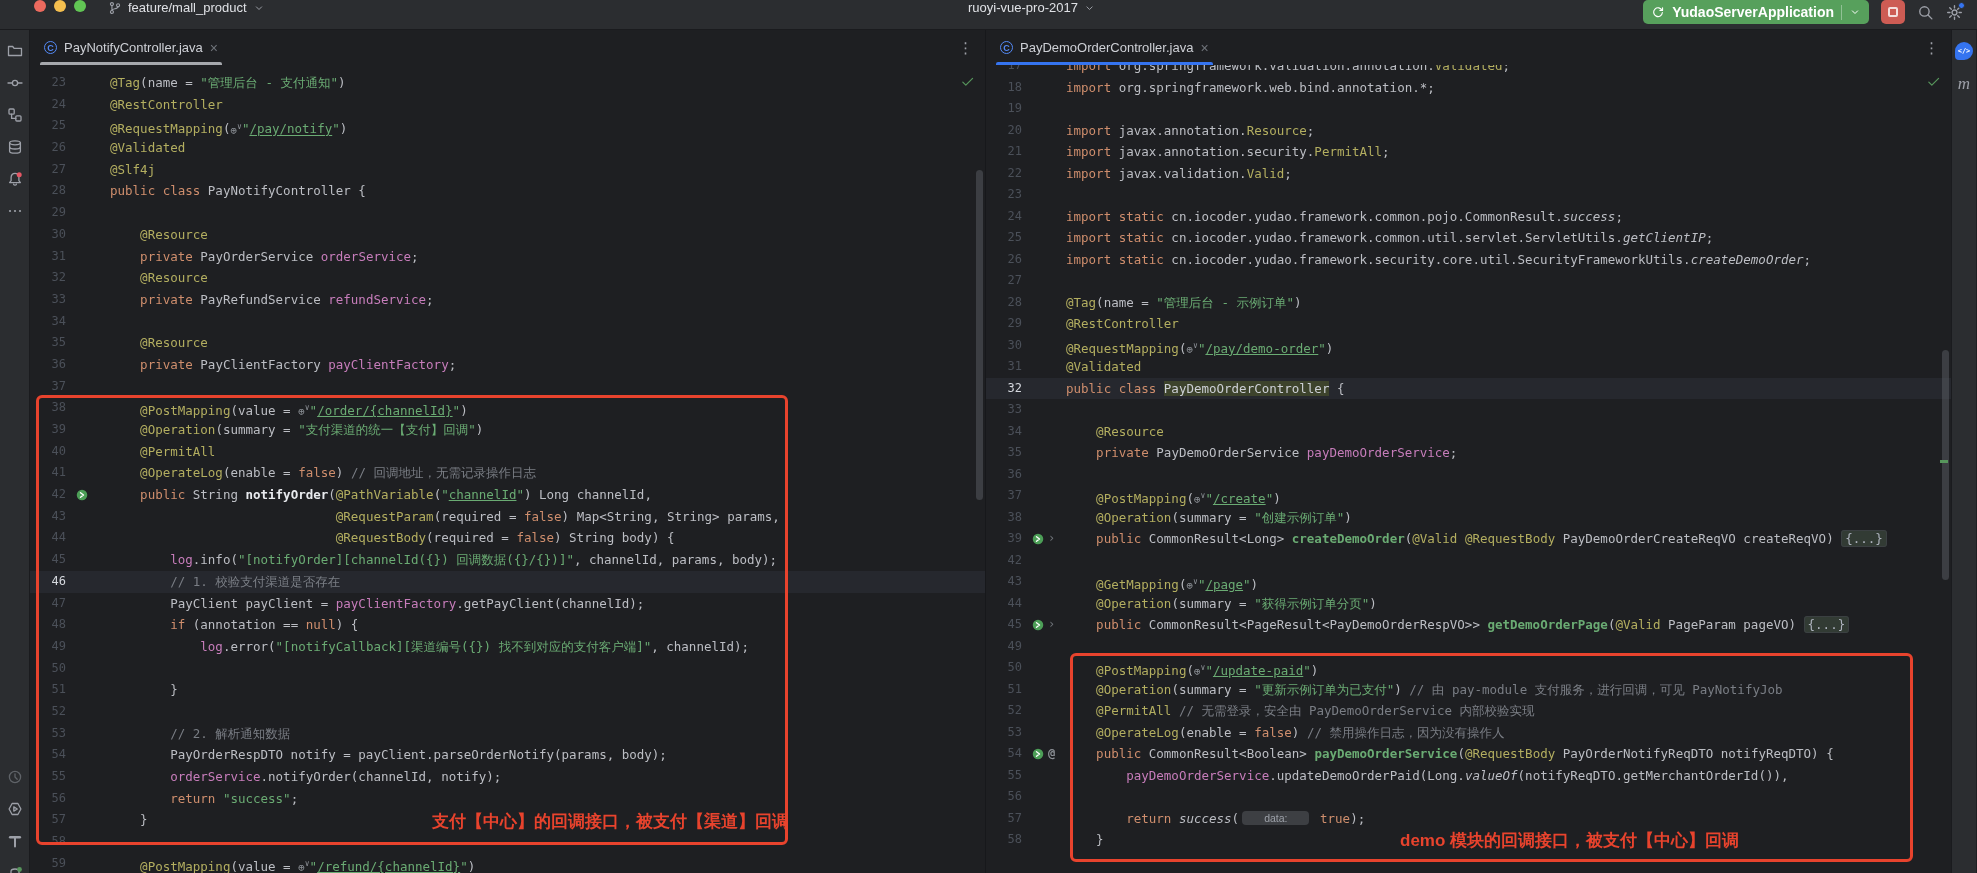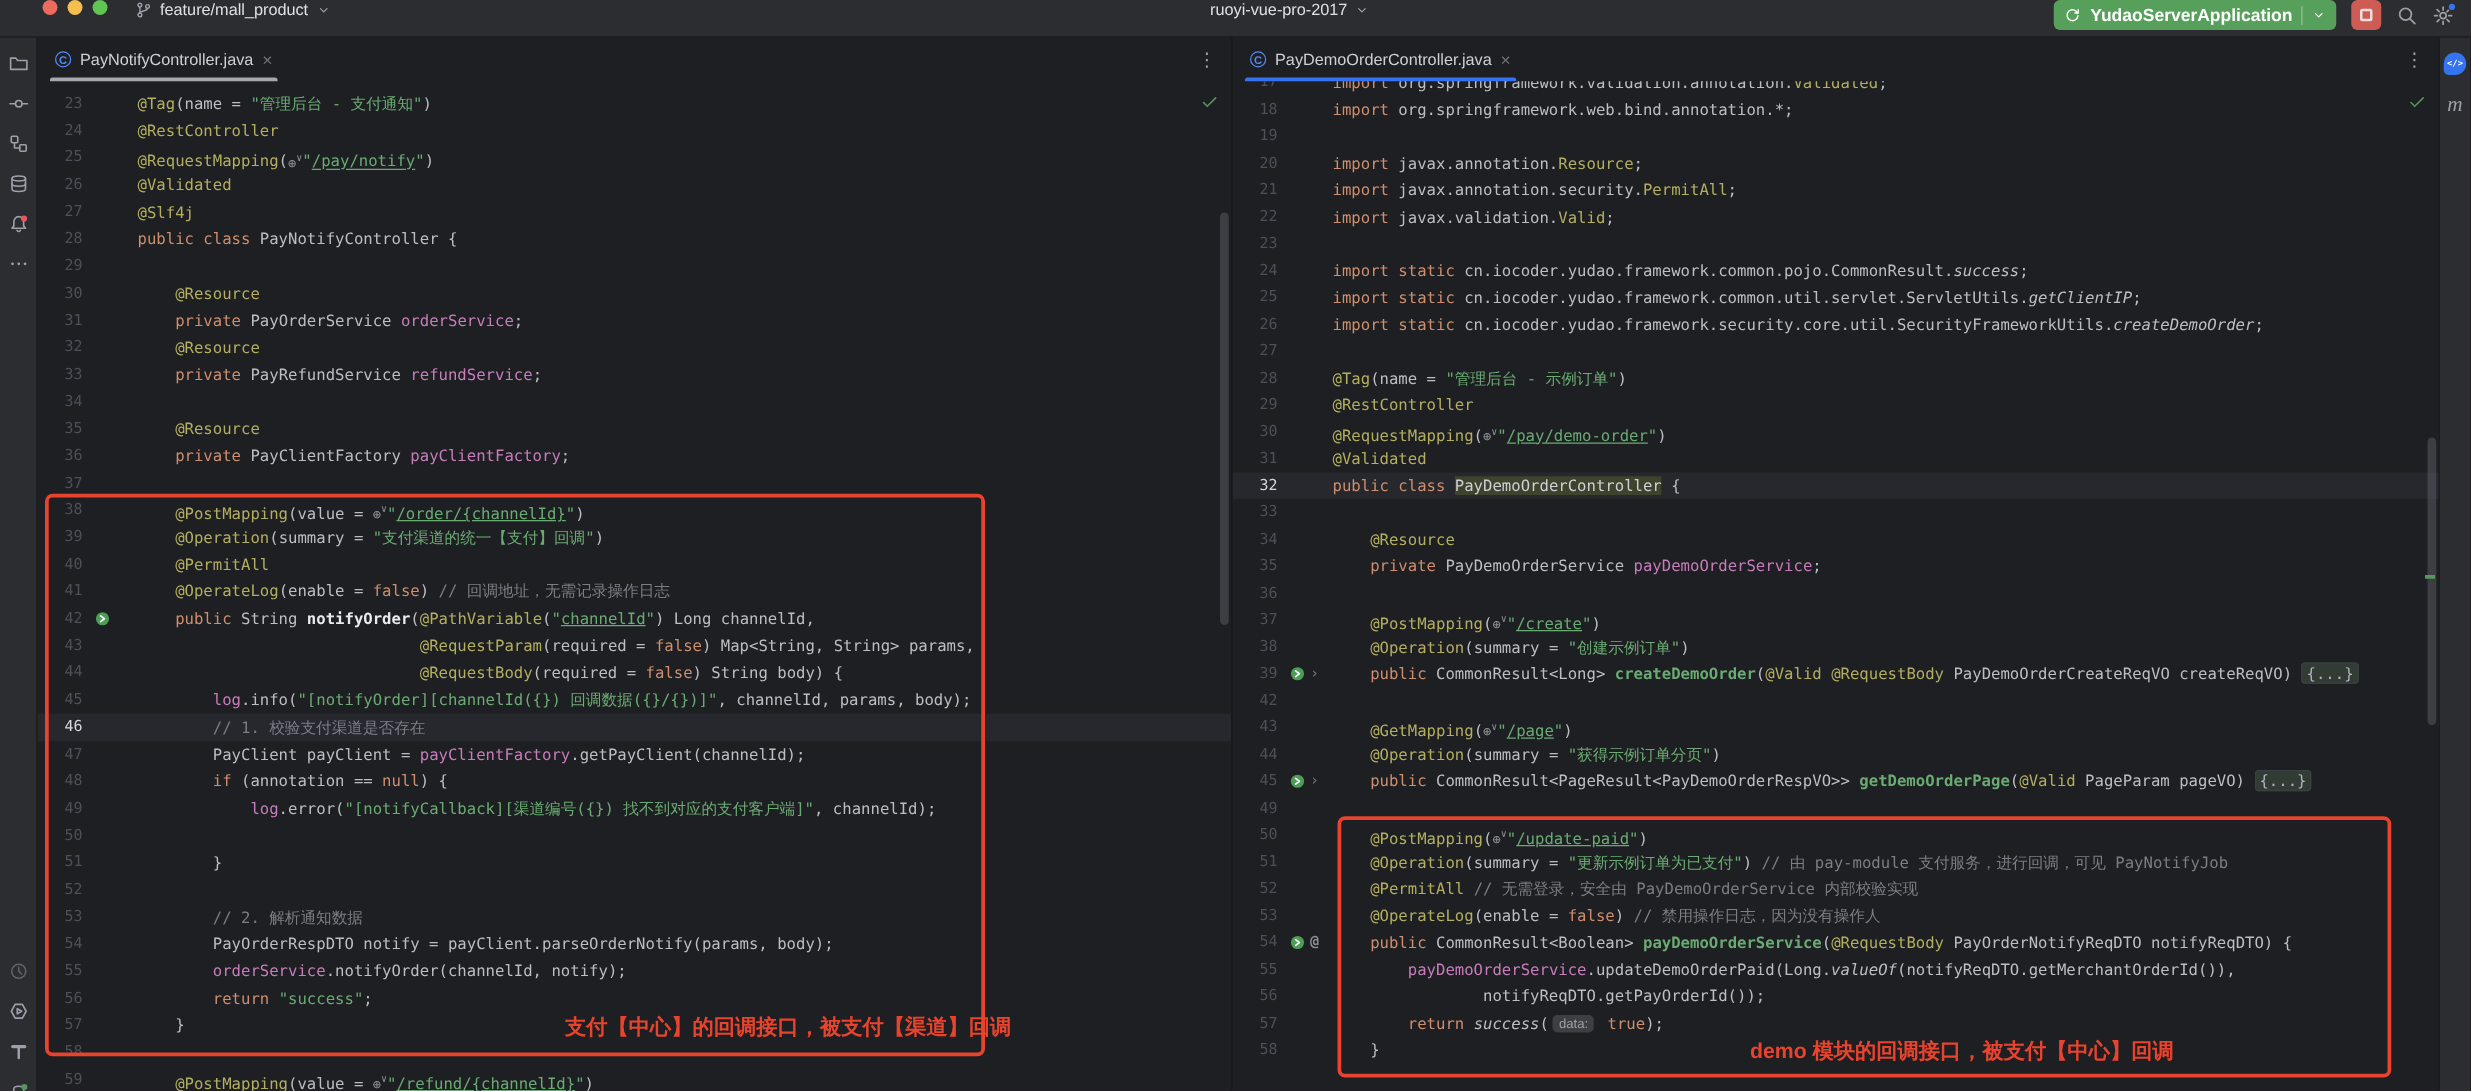--- a/index.html
+++ b/index.html
@@ -67,41 +67,41 @@
   .tk-str { color:#6AAB73; }
   .tk-strl{ color:#6AAB73; text-decoration:underline; }
   .tk-cmt { color:#7A7E85; }
   .tk-fld { color:#C77DBB; }
   .tk-cst { color:#C77DBB; font-style:italic; }
   .tk-it  { color:#BCBEC4; font-style:italic; }
   .tk-mw  { color:#E8EAEE; font-weight:bold; }
   .tk-mg  { color:#6AAB73; font-weight:bold; }
   .tk-hl  { background:#3D432C; color:#CDD0D6; }
   .tk-fold{ background:#323B34; border:1px solid #3B4042; border-radius:3px; padding:0 3px; color:#AEB3BE; }
-  .tk-hint{ background:#3D3F43; color:#9CA0A8; border-radius:4px; padding:1px 5px; font-size:10.5px;
+  .tk-hint{ background:#3D3F43; color:#9CA0A8; border-radius:4px; padding:1px 22px; font-size:10.5px;
             font-family:"Liberation Sans", sans-serif; margin:0 3px; position:relative; top:-1px; }
   .tk-glb { color:#8C9096; }
   .glbw { font-size:11px; } .glbc { font-size:8px; vertical-align:super; }
 
   .gic { display:inline-flex; align-items:center; justify-content:center; }
   .gic.fold { color:#6F737A; font-size:12px; }
   .gic.at { color:#8C9096; font-size:12px; font-weight:bold; }
 
   .thumb { position:absolute; width:7px; border-radius:4px; background:#5A5D63; opacity:.5; right:2px; z-index:2; }
   #thumb-left { top:140px; height:330px; }
   #thumb-right { top:320px; height:230px; }
   .stripe-mark { position:absolute; right:3px; width:8px; height:3px; background:#57965C; z-index:2; }
 
   
   .redbox { position:absolute; border:3px solid #E8432D; border-radius:6px; z-index:6; pointer-events:none; }
   #redbox-left  { left:36px;   top:395px; width:752px; height:450px; }
   #redbox-right { left:1070px; top:653px; width:843px; height:209px; }
   .redlabel { position:absolute; color:#E8432D; font-size:17px; font-weight:bold; z-index:7; pointer-events:none;
               font-family:"Liberation Sans", sans-serif; }
-  #redlabel-left  { left:452px;  top:810px; }
+  #redlabel-left  { left:432px;  top:810px; }
   #redlabel-right { left:1400px; top:829px; }
 
   svg { display:block; }
 </style>
 </head>
 <body>
 
 <div class="titlebar">
   <div class="lights">
     <span class="light red"></span>
@@ -356,21 +356,21 @@
           <div class="row"><span class="ln">49</span><span class="gi"></span><span class="code"></span></div>
           <div class="row"><span class="ln">50</span><span class="gi"></span><span class="code"><span class="tk-p">    </span><span class="tk-ann">@PostMapping</span><span class="tk-p">(</span><span class="tk-glb"><span class="glbw">⊕</span><span class="glbc">∨</span></span><span class="tk-str">"</span><span class="tk-strl">/update-paid</span><span class="tk-str">"</span><span class="tk-p">)</span></span></div>
           <div class="row"><span class="ln">51</span><span class="gi"></span><span class="code"><span class="tk-p">    </span><span class="tk-ann">@Operation</span><span class="tk-p">(summary = </span><span class="tk-str">"更新示例订单为已支付"</span><span class="tk-p">) </span><span class="tk-cmt">// 由 pay-module 支付服务，进行回调，可见 PayNotifyJob</span></span></div>
           <div class="row"><span class="ln">52</span><span class="gi"></span><span class="code"><span class="tk-p">    </span><span class="tk-ann">@PermitAll</span><span class="tk-p"> </span><span class="tk-cmt">// 无需登录，安全由 PayDemoOrderService 内部校验实现</span></span></div>
           <div class="row"><span class="ln">53</span><span class="gi"></span><span class="code"><span class="tk-p">    </span><span class="tk-ann">@OperateLog</span><span class="tk-p">(enable = </span><span class="tk-kw">false</span><span class="tk-p">) </span><span class="tk-cmt">// 禁用操作日志，因为没有操作人</span></span></div>
           <div class="row"><span class="ln">54</span><span class="gi"><span class="gic api"><svg width="12" height="12" viewBox="0 0 16 16">
                   <circle cx="8" cy="8" r="7" fill="#4C9E57"></circle>
                   <path d="M6 5l4 3-4 3" stroke="#FFFFFF" stroke-width="1.8" fill="none" stroke-linecap="round" stroke-linejoin="round"></path>
                 </svg></span><span class="gic at">@</span></span><span class="code"><span class="tk-p">    </span><span class="tk-kw">public </span><span class="tk-p">CommonResult&lt;Boolean&gt; </span><span class="tk-mg">payDemoOrderService</span><span class="tk-p">(</span><span class="tk-ann">@RequestBody</span><span class="tk-p"> PayOrderNotifyReqDTO notifyReqDTO) {</span></span></div>
           <div class="row"><span class="ln">55</span><span class="gi"></span><span class="code"><span class="tk-p">        </span><span class="tk-fld">payDemoOrderService</span><span class="tk-p">.updateDemoOrderPaid(Long.</span><span class="tk-it">valueOf</span><span class="tk-p">(notifyReqDTO.getMerchantOrderId()),</span></span></div>
-          <div class="row"><span class="ln">56</span><span class="gi"></span><span class="code"><span class="tk-p">                notifyReqDTO.getPayOrderId());</span></span></div>
+          <div class="row"><span class="ln">56</span><span class="gi"></span></div>
           <div class="row"><span class="ln">57</span><span class="gi"></span><span class="code"><span class="tk-p">        </span><span class="tk-kw">return </span><span class="tk-it">success</span><span class="tk-p">(</span><span class="tk-hint">data:</span><span class="tk-p"> </span><span class="tk-kw">true</span><span class="tk-p">);</span></span></div>
           <div class="row"><span class="ln">58</span><span class="gi"></span><span class="code"><span class="tk-p">    }</span></span></div>
         </div>
     </div>
     <div class="thumb" id="thumb-right"></div>
     <div class="stripe-mark" style="top:430px;"></div>
   </div>
 
   <div class="rbar">
     <span class="chat-badge">&lt;/&gt;</span>

